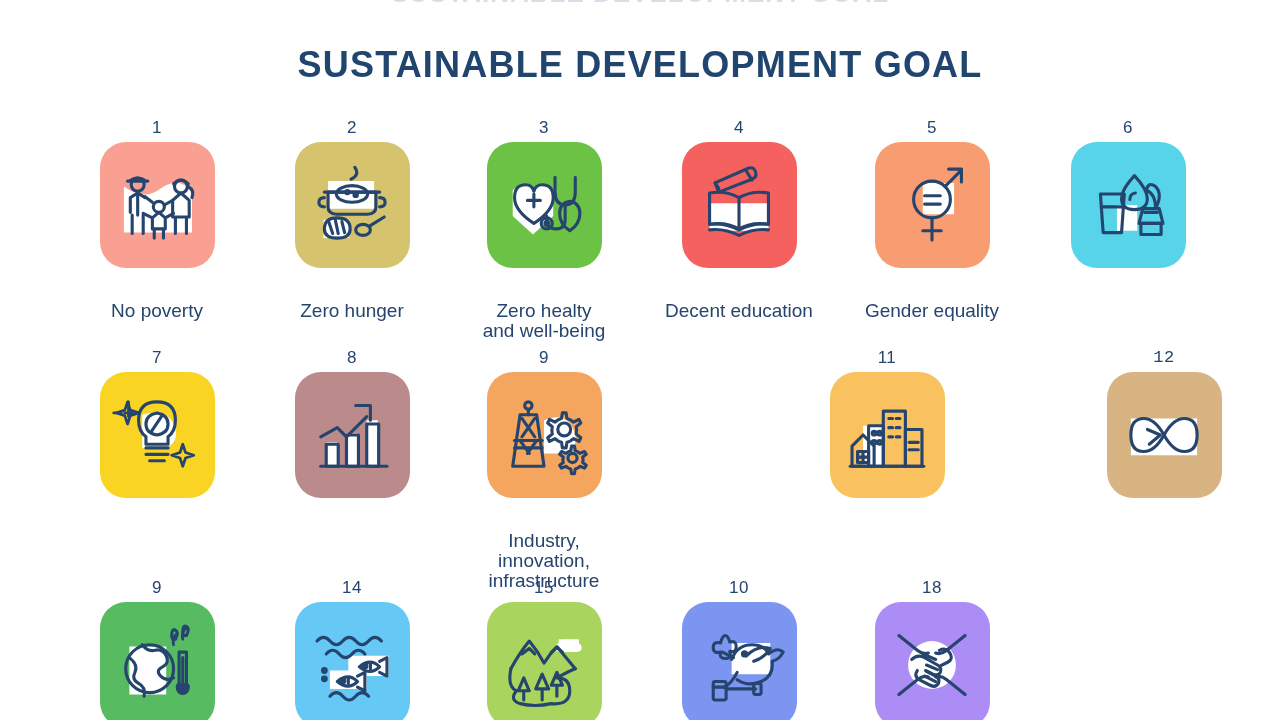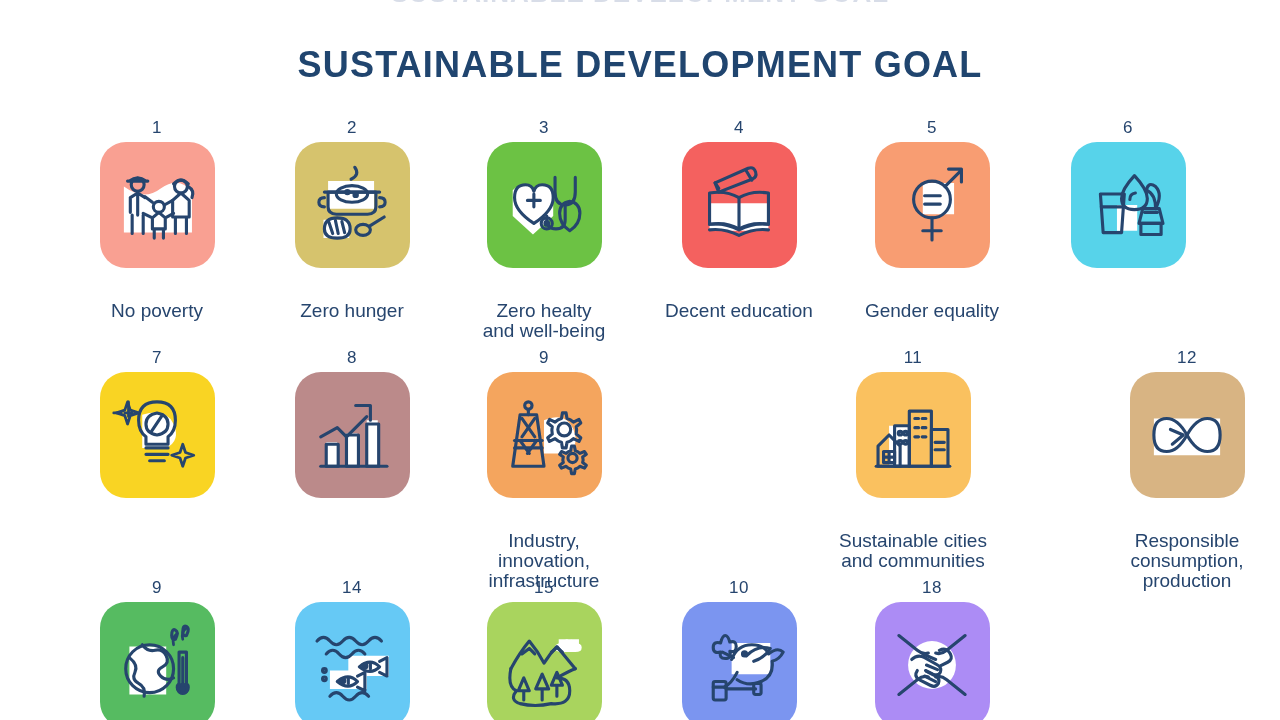--- a/index.html
+++ b/index.html
@@ -249,21 +249,21 @@
                   <path d="M80 62 l3 0 l1 5 q3 1 5 3 l5 -2 l2 3 l-4 3 q1 3 0 6 l4 3 l-2 3 l-5 -2 q-2 2 -5 3 l-1 5 h-3 l-1 -5 q-3 -1 -5 -3 l-5 2 l-2 -3 l4 -3 q-1 -3 0 -6 l-4 -3 l2 -3 l5 2 q2 -2 5 -3 z"></path>
                   <circle cx="81" cy="75" r="5"></circle>
                 </g>
               </svg>
             </span>
           </div>
           <div class="label">Industry,
 innovation,
 infrastructure</div>
         </div>
-        <div class="cell" style="left: 833px;">
+        <div class="cell" style="left: 807px;">
           <div class="num">11</div>
           <div class="tile" style="background: rgb(250, 193, 95);">
             <span>
               <svg viewBox="0 0 100 100" xmlns="http://www.w3.org/2000/svg">
                 <path d="M24 40 h22 v44 h-22 z" fill="#ffffff" stroke="none"></path>
                 <g fill="none" stroke="#26456e" stroke-width="3.4" stroke-linecap="round" stroke-linejoin="round">
                   <path d="M46 24 h24 v60 h-24 z"></path>
                   <path d="M70 44 h18 v40 h-18 z"></path>
                   <path d="M74 58 h10 M74 66 h10"></path>
                   <path d="M30 40 h16 v44 h-16 z"></path>
@@ -273,39 +273,34 @@
                   <circle cx="42" cy="58" r="2"></circle>
                   <path d="M12 62 l12 -12 l12 12 v22 h-24 z"></path>
                   <rect x="18" y="68" width="12" height="12"></rect>
                   <path d="M24 68 v12 M18 74 h12"></path>
                   <path d="M52 32 h4 M60 32 h4 M52 42 h4 M60 42 h4 M52 52 h4 M60 52 h4"></path>
                   <path d="M10 84 h80"></path>
                 </g>
               </svg>
             </span>
           </div>
-          <div class="label">Sustainable cities
-and communities</div>
-        </div>
-        <div class="cell" style="left: 1107px;">
+        </div>
+        <div class="cell" style="left: 1084px; font-family: Liberation Mono, monospace;">
           <div class="num">12</div>
           <div class="tile" style="background: rgb(216, 180, 131);">
             <span>
               <svg viewBox="0 0 100 100" xmlns="http://www.w3.org/2000/svg">
                 <path d="M14 32 h72 v40 h-72 z" fill="#ffffff" stroke="none"></path>
                 <g fill="none" stroke="#26456e" stroke-width="3.4" stroke-linecap="round" stroke-linejoin="round">
                   <path d="M50 50 q-10 -18 -22 -18 q-14 0 -14 18 t14 18 q12 0 22 -18 q10 -18 22 -18 q14 0 14 18 t-14 18 q-12 0 -22 -18 z"></path>
                   <path d="M34 60 l12 -10 l-14 -6"></path>
                 </g>
               </svg>
             </span>
           </div>
-          <div class="label">Responsible
-consumption,
-production</div>
         </div>
       </div>
     <div class="row row3">
         <div class="cell" style="left: 77px;">
           <div class="num">9</div>
           <div class="tile" style="background: rgb(86, 187, 97);">
             <span>
               <svg viewBox="0 0 100 100" xmlns="http://www.w3.org/2000/svg">
                 <path d="M20 30 h40 v52 h-40 z" fill="#ffffff" stroke="none"></path>
                 <g fill="none" stroke="#26456e" stroke-width="3.4" stroke-linecap="round" stroke-linejoin="round">

